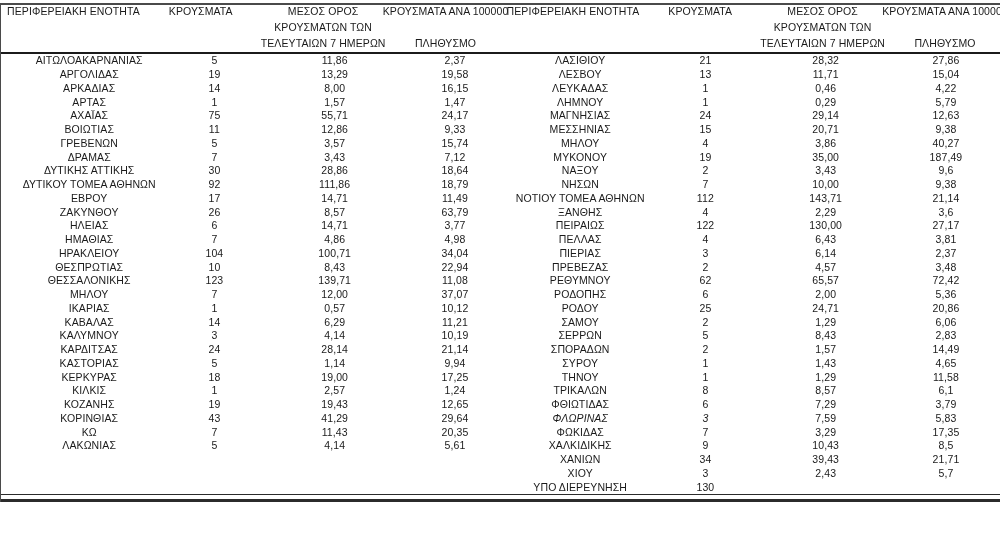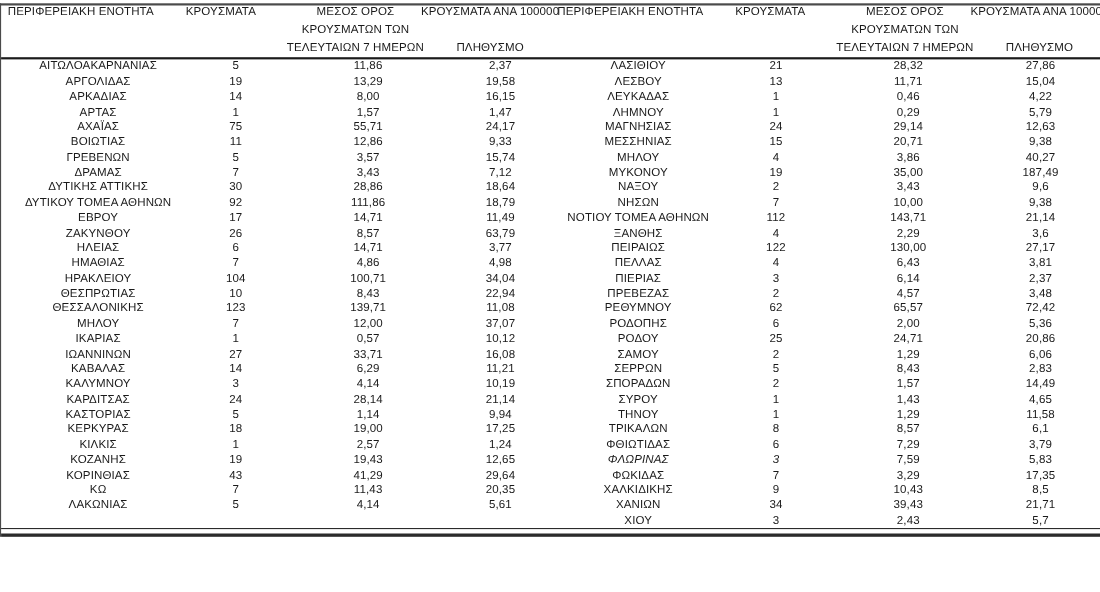--- a/index.html
+++ b/index.html
@@ -193,26 +193,20 @@
           <div class="cell col-avg">12,00</div>
           <div class="cell col-per100k">37,07</div>
         </div>
         <div class="row">
           <div class="cell col-name">ΙΚΑΡΙΑΣ</div>
           <div class="cell col-cases">1</div>
           <div class="cell col-avg">0,57</div>
           <div class="cell col-per100k">10,12</div>
         </div>
         <div class="row">
-          <div class="cell col-name">ΙΩΑΝΝΙΝΩΝ</div>
-          <div class="cell col-cases">27</div>
-          <div class="cell col-avg">33,71</div>
-          <div class="cell col-per100k">16,08</div>
-        </div>
-        <div class="row">
           <div class="cell col-name">ΚΑΒΑΛΑΣ</div>
           <div class="cell col-cases">14</div>
           <div class="cell col-avg">6,29</div>
           <div class="cell col-per100k">11,21</div>
         </div>
         <div class="row">
           <div class="cell col-name">ΚΑΛΥΜΝΟΥ</div>
           <div class="cell col-cases">3</div>
           <div class="cell col-avg">4,14</div>
           <div class="cell col-per100k">10,19</div>
@@ -446,18 +440,24 @@
           <div class="cell col-cases">34</div>
           <div class="cell col-avg">39,43</div>
           <div class="cell col-per100k">21,71</div>
         </div>
         <div class="row">
           <div class="cell col-name">ΧΙΟΥ</div>
           <div class="cell col-cases">3</div>
           <div class="cell col-avg">2,43</div>
           <div class="cell col-per100k">5,7</div>
         </div>
+        <div class="row">
+          <div class="cell col-name">ΥΠΟ ΔΙΕΡΕΥΝΗΣΗ</div>
+          <div class="cell col-cases">130</div>
+          <div class="cell col-avg"></div>
+          <div class="cell col-per100k"></div>
+        </div>
       </div>
   </div>
 
   <div class="bottom-spacer"></div>
 
 </div>
 
 </body></html>

